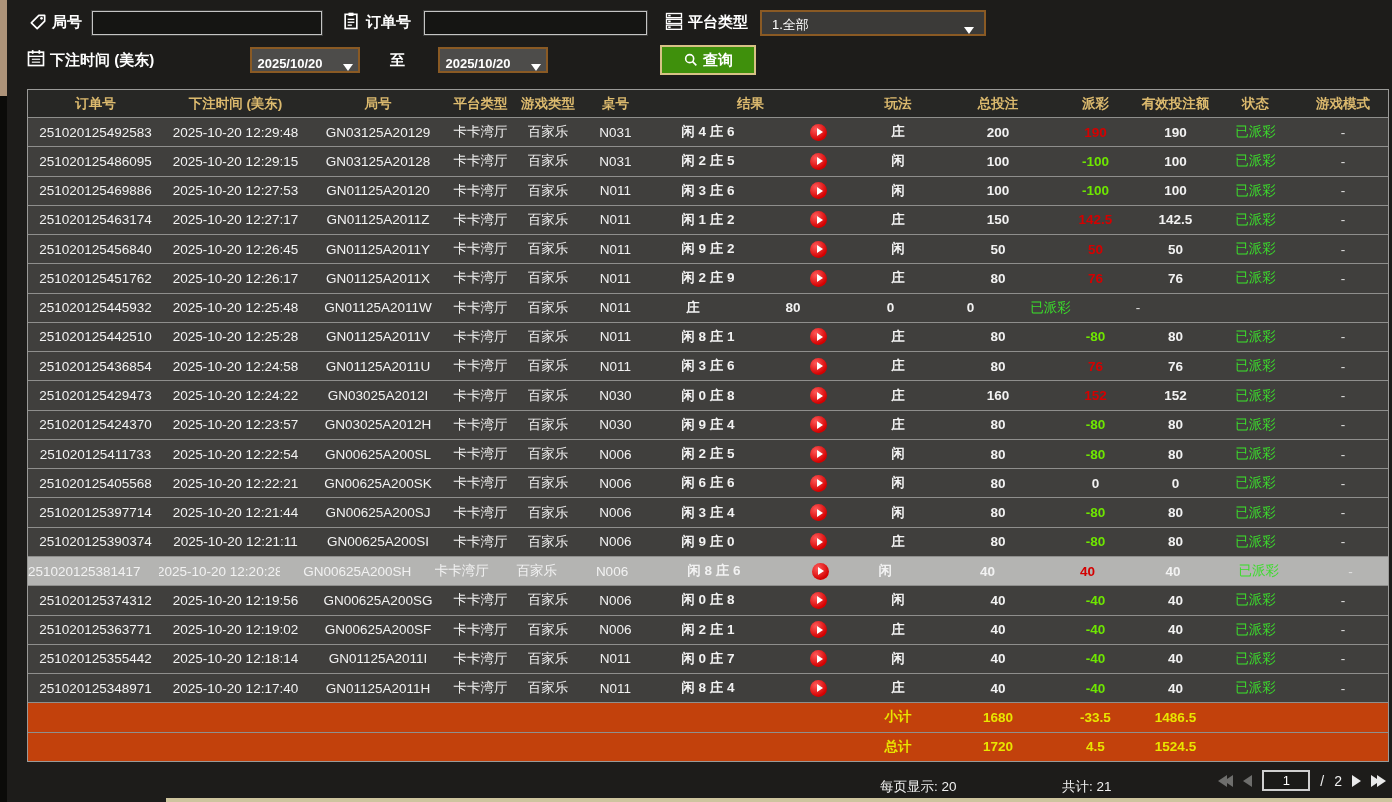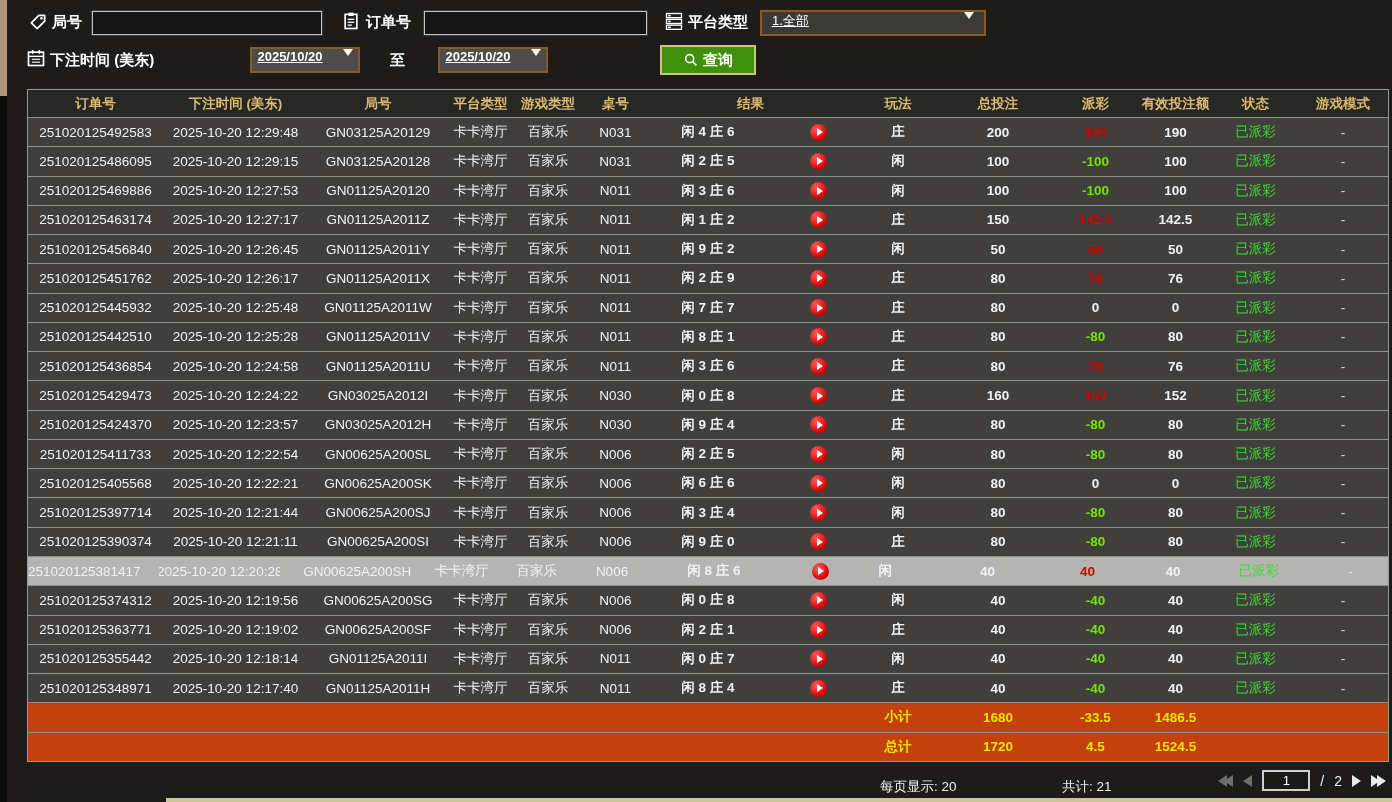--- a/index.html
+++ b/index.html
@@ -20,21 +20,21 @@
   .lbl { position:absolute; font-size:15px; font-weight:bold; color:#ffffff; line-height:20px; }
   .ficon { position:absolute; width:20px; height:20px; }
   .txt-input {
     position:absolute; height:24px; background:#151513;
     border:1px solid #c4c4c4; outline:1px solid #3a3a38;
     color:#fff; font-size:13px; padding:0 6px;
   }
   .sel {
     position:absolute; height:26px; background:#4d4c4a;
     border:2px solid #8a5a24; color:#fff; font-size:13px; font-weight:bold;
-    display:flex; align-items:flex-start; justify-content:center; gap:20px; cursor:pointer;text-decoration:underline;
+    display:flex; align-items:flex-end; justify-content:center; gap:20px; cursor:pointer;
   }
   .sel.platform { background:#3b3a38; justify-content:flex-start; padding:0 10px; font-weight:normal; }
   .sel .arrow-down { width:0; height:0; border-left:5px solid transparent; border-right:5px solid transparent; border-top:7px solid #ffffff; }
   .sel.platform .arrow-down { margin-left:auto; }
   .query-btn {
     position:absolute; left:660px; top:45px; width:96px; height:30px;
     background:#3f900c; border:2px solid #d8c186; color:#fff;
     font-size:15px; font-weight:bold; display:flex; align-items:center; justify-content:center; gap:4px;
     cursor:pointer;
   }
@@ -288,26 +288,20 @@
     <div class="cell c11">76</div>
     <div class="cell c12 status">已派彩</div>
     <div class="cell c13 mode">-</div>
   </div><div class="trow">
     <div class="cell c1">251020125445932</div>
     <div class="cell c2">2025-10-20 12:25:48</div>
     <div class="cell c3">GN01125A2011W</div>
     <div class="cell c4">卡卡湾厅</div>
     <div class="cell c5">百家乐</div>
     <div class="cell c6">N011</div>
-    <div class="cell c7 result">
-      <span class="rtext">闲 7 庄 7</span>
-      <span class="play">
-            <span class="play-tri"></span>
-          </span>
-    </div>
     <div class="cell c8">庄</div>
     <div class="cell c9">80</div>
     <div class="cell c10 payout zero">0</div>
     <div class="cell c11">0</div>
     <div class="cell c12 status">已派彩</div>
     <div class="cell c13 mode">-</div>
   </div><div class="trow">
     <div class="cell c1">251020125442510</div>
     <div class="cell c2">2025-10-20 12:25:28</div>
     <div class="cell c3">GN01125A2011V</div>

